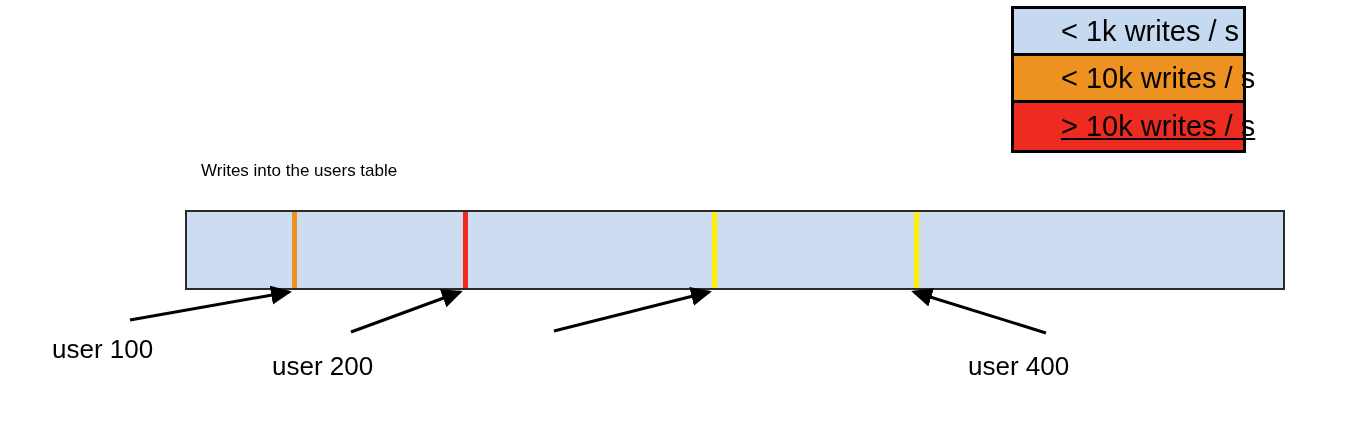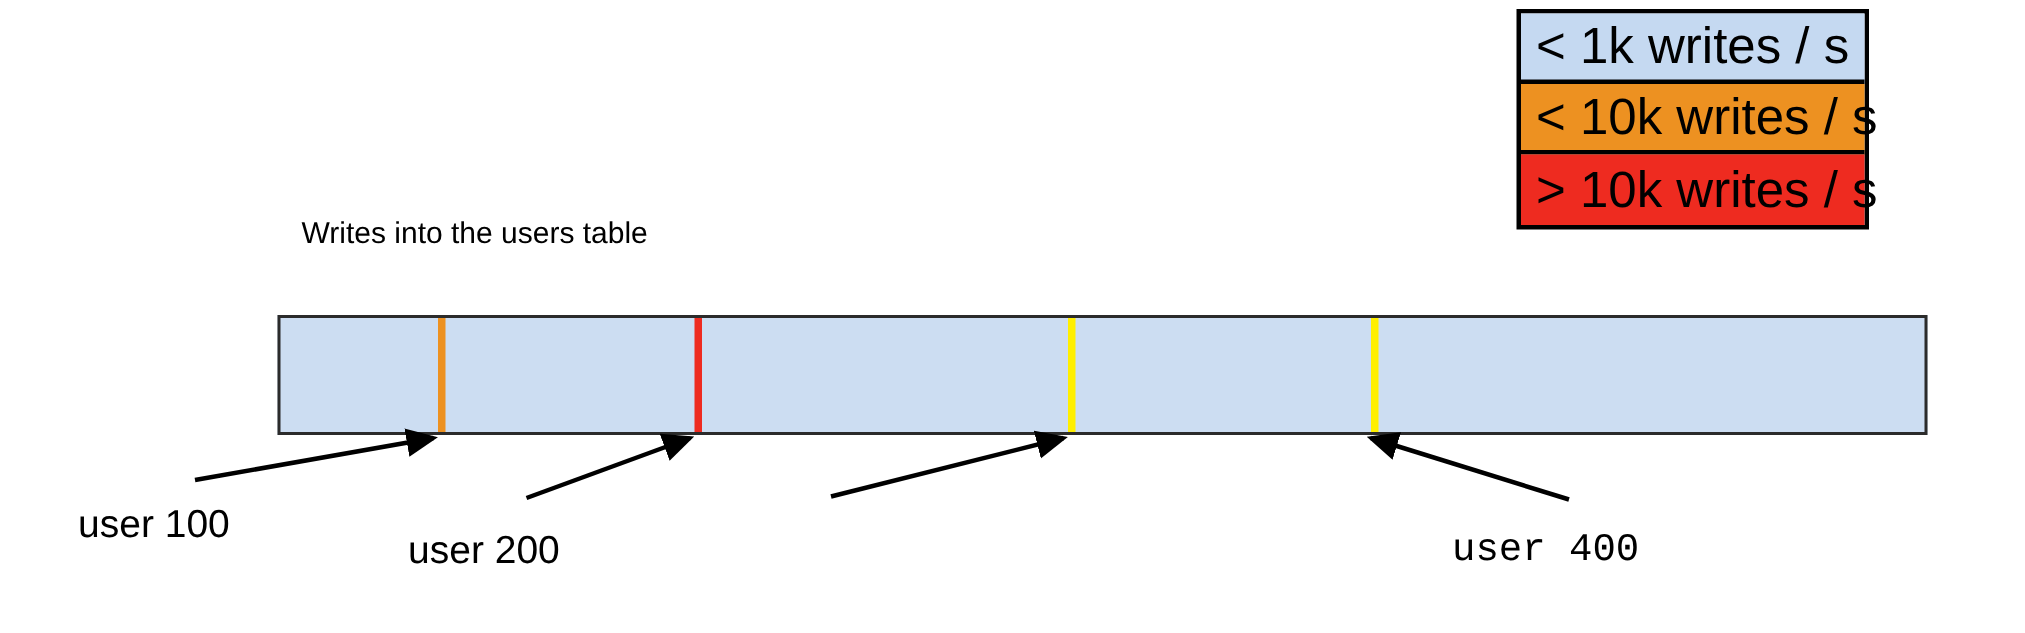--- a/index.html
+++ b/index.html
@@ -33,34 +33,36 @@
   .legend-row {
     height: 47px;
     box-sizing: border-box;
     border-bottom: 3px solid #000000;
     display: flex;
     align-items: center;
     padding-left: 10px;
   }
   .legend-row:last-child {
     border-bottom: none;
+    text-decoration: underline;
   }
   .legend-label {
-    font-size: 34px;
+    font-size: 29px;
     line-height: 1;
     letter-spacing: 0px;
     white-space: nowrap;
+    margin-left: 37px;
   }
 
   
   #chart-title {
     position: absolute;
     left: 201px;
-    top: 146px;
-    font-size: 20px;
+    top: 162px;
+    font-size: 17px;
     line-height: 1;
     white-space: nowrap;
   }
 
   
   #bar {
     position: absolute;
     left: 185px;
     top: 210px;
     width: 1100px;
@@ -127,15 +129,15 @@
       </marker>
     </defs>
     <line x1="130" y1="320" x2="289" y2="292" stroke="#000000" stroke-width="3" marker-end="url(#ah)"></line>
     <line x1="351" y1="332" x2="460" y2="292" stroke="#000000" stroke-width="3" marker-end="url(#ah)"></line>
     <line x1="554" y1="331" x2="709" y2="292" stroke="#000000" stroke-width="3" marker-end="url(#ah)"></line>
     <line x1="1046" y1="333" x2="914" y2="292" stroke="#000000" stroke-width="3" marker-end="url(#ah)"></line>
   </svg>
 
   <div class="user-label" style="left:52px; top:336px;">user 100</div>
   <div class="user-label" style="left:272px; top:353px;">user 200</div>
-  <div class="user-label" style="left:968px; top:353px;font-family:Liberation Mono, monospace;">user 400</div>
+  <div class="user-label" style="left:968px; top:353px;">user 400</div>
 
 </div>
 
 </body></html>

